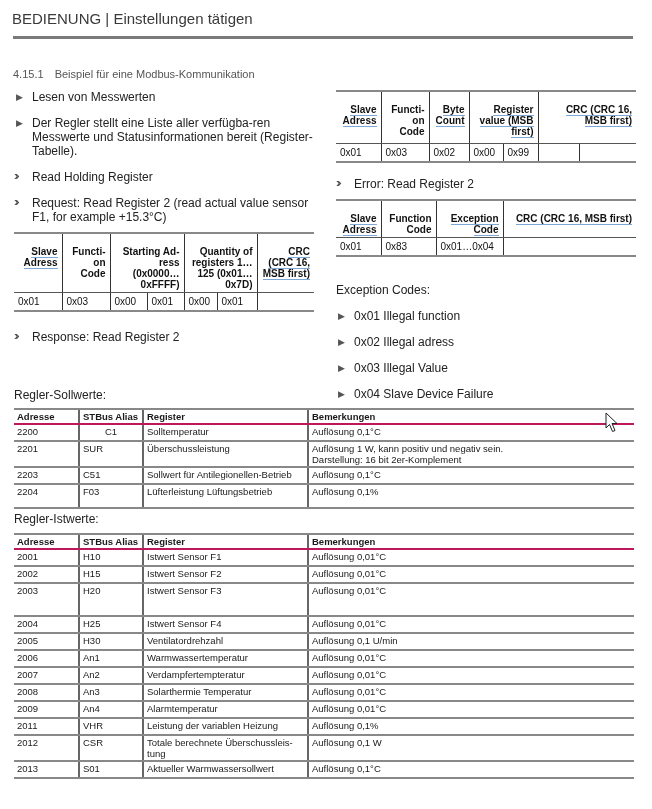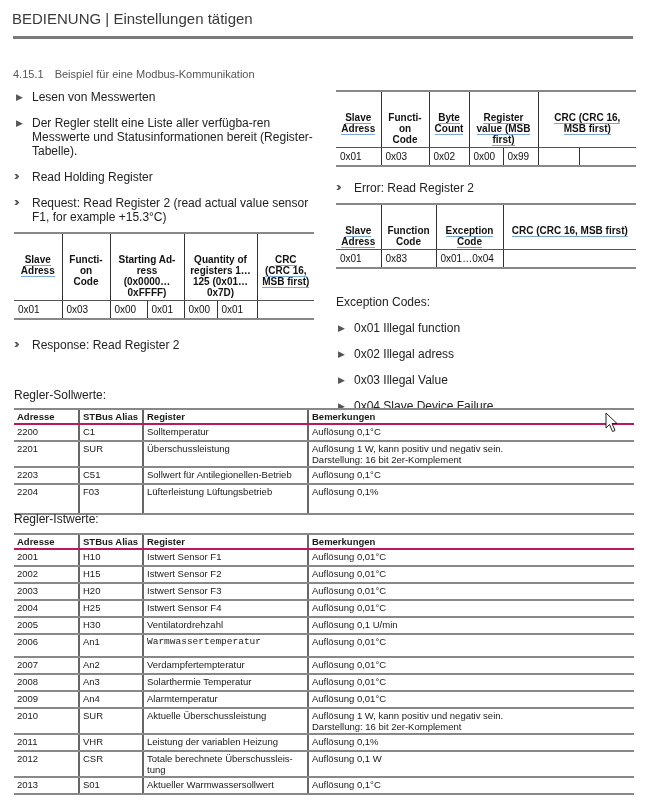--- a/index.html
+++ b/index.html
@@ -13,21 +13,21 @@
   .section-title .num { margin-right: 8px; }
 
   .col-left { position: absolute; left: 14px; top: 90px; width: 300px; }
   .col-right { position: absolute; left: 336px; top: 90px; width: 300px; }
 
   .para { font-size: 12px; line-height: 14px; color: #222; position: relative; padding-left: 18px; margin-bottom: 10px; }
   .para .bullet { position: absolute; left: 2px; top: 0; font-size: 9px; color: #555; }
   .para .chev { position: absolute; left: 0; top: -1px; font-size: 13px; color: #444; letter-spacing: -3px; }
 
   table.mb { border-collapse: collapse; font-size: 10px; width: 100%; }
-  table.mb th { font-weight: bold; text-align: center; vertical-align: top; padding: 20px 4px 2px 4px; line-height: 11px; color: #111; border-top: 2px solid #888; border-bottom: 1px solid #555; }
+  table.mb th { font-weight: bold; text-align: right; vertical-align: top; padding: 12px 4px 2px 4px; line-height: 11px; color: #111; border-top: 2px solid #888; border-bottom: 1px solid #555; }
   table.mb th + th { border-left: 1px solid #333; }
   table.mb td { padding: 2px 4px; line-height: 13px; border-bottom: 2px solid #888; color: #111; }
   table.mb td + td { border-left: 1px solid #333; }
   table.mb th .ul { border-bottom: 1px solid #7aa7d6; }
 
   .reg-title { position: absolute; left: 14px; font-size: 12px; color: #222; }
   table.reg { position: absolute; left: 14px; width: 620px; border-collapse: collapse; font-size: 9.5px; }
   table.reg th { text-align: left; font-weight: bold; padding: 1px 3px; border-top: 2px solid #888; border-bottom: 2px solid #be185d; line-height: 11px; }
   table.reg td { padding: 1px 3px; line-height: 11px; border-bottom: 2px solid #888; vertical-align: top; }
   table.reg th + th, table.reg td + td { border-left: 2px solid #666; }
@@ -190,41 +190,41 @@
     <tr>
       <th>Adresse</th>
       <th>STBus Alias</th>
       <th>Register</th>
       <th>Bemerkungen</th>
     </tr>
   </thead>
   <tbody id="soll-body">
       <tr>
         <td style="white-space: normal; height: 17px;">2200</td>
-        <td style="white-space: normal; height: 17px;">C1</td>
+        <td style="white-space: normal; height: 17px; text-align: center;">C1</td>
         <td style="white-space: normal; height: 17px;">Solltemperatur</td>
         <td style="white-space: pre-line; height: 17px;">Auflösung 0,1°C</td>
       </tr>
       <tr>
         <td style="white-space: normal; height: 25px;">2201</td>
         <td style="white-space: normal; height: 25px;">SUR</td>
         <td style="white-space: normal; height: 25px;">Überschussleistung</td>
         <td style="white-space: pre-line; height: 25px;">Auflösung 1 W, kann positiv und negativ sein.
 Darstellung: 16 bit 2er-Komplement</td>
       </tr>
       <tr>
         <td style="white-space: normal; height: 17px;">2203</td>
         <td style="white-space: normal; height: 17px;">C51</td>
         <td style="white-space: normal; height: 17px;">Sollwert für Antilegionellen-Betrieb</td>
         <td style="white-space: pre-line; height: 17px;">Auflösung 0,1°C</td>
       </tr>
       <tr>
         <td style="white-space: normal; height: 17px;">2204</td>
         <td style="white-space: normal; height: 17px;">F03</td>
-        <td style="white-space: normal; height: 30px;">Lüfterleistung Lüftungsbetrieb</td>
+        <td style="white-space: normal; height: 24px;">Lüfterleistung Lüftungsbetrieb</td>
         <td style="white-space: pre-line; height: 17px;">Auflösung 0,1%</td>
       </tr>
     </tbody>
 </table>
 
 <div class="reg-title" style="top:512px">Regler-Istwerte:</div>
 <table class="reg" style="top:533px">
   <colgroup>
       <col class="c1">
       <col class="c2">
@@ -246,67 +246,60 @@
         <td style="white-space: normal; height: 17px;">Istwert Sensor F1</td>
         <td style="white-space: pre-line; height: 17px;">Auflösung 0,01°C</td>
       </tr>
       <tr>
         <td style="white-space: normal; height: 17px;">2002</td>
         <td style="white-space: normal; height: 17px;">H15</td>
         <td style="white-space: normal; height: 17px;">Istwert Sensor F2</td>
         <td style="white-space: pre-line; height: 17px;">Auflösung 0,01°C</td>
       </tr>
       <tr>
-        <td style="white-space: normal; height: 17px;">2003</td>
+        <td style="white-space: normal; height: 33px;">2003</td>
         <td style="white-space: normal; height: 17px;">H20</td>
         <td style="white-space: normal; height: 17px; margin-top: 18px;">Istwert Sensor F3</td>
         <td style="white-space: pre-line; height: 17px;">Auflösung 0,01°C</td>
       </tr>
       <tr>
         <td style="white-space: normal; height: 17px;">2004</td>
         <td style="white-space: normal; height: 17px;">H25</td>
         <td style="white-space: normal; height: 17px;">Istwert Sensor F4</td>
         <td style="white-space: pre-line; height: 17px;">Auflösung 0,01°C</td>
       </tr>
       <tr>
         <td style="white-space: normal; height: 17px;">2005</td>
         <td style="white-space: normal; height: 17px;">H30</td>
         <td style="white-space: normal; height: 17px;">Ventilatordrehzahl</td>
         <td style="white-space: pre-line; height: 17px;">Auflösung 0,1 U/min</td>
       </tr>
       <tr>
         <td style="white-space: normal; height: 17px;">2006</td>
         <td style="white-space: normal; height: 17px;">An1</td>
-        <td style="white-space: normal; height: 23px; font-family: Liberation Mono, monospace;">Warmwassertemperatur</td>
+        <td style="white-space: normal; height: 17px;">Warmwassertemperatur</td>
         <td style="white-space: pre-line; height: 17px;">Auflösung 0,01°C</td>
       </tr>
       <tr>
         <td style="white-space: normal; height: 17px;">2007</td>
         <td style="white-space: normal; height: 17px;">An2</td>
         <td style="white-space: normal; height: 17px;">Verdampfertempteratur</td>
         <td style="white-space: pre-line; height: 17px;">Auflösung 0,01°C</td>
       </tr>
       <tr>
         <td style="white-space: normal; height: 17px;">2008</td>
         <td style="white-space: normal; height: 17px;">An3</td>
         <td style="white-space: normal; height: 17px;">Solarthermie Temperatur</td>
         <td style="white-space: pre-line; height: 17px;">Auflösung 0,01°C</td>
       </tr>
       <tr>
         <td style="white-space: normal; height: 17px;">2009</td>
         <td style="white-space: normal; height: 17px;">An4</td>
         <td style="white-space: normal; height: 17px;">Alarmtemperatur</td>
         <td style="white-space: pre-line; height: 17px;">Auflösung 0,01°C</td>
-      </tr>
-      <tr>
-        <td style="white-space: normal; height: 23px;">2010</td>
-        <td style="white-space: normal; height: 23px;">SUR</td>
-        <td style="white-space: normal; height: 23px;">Aktuelle Überschussleistung</td>
-        <td style="white-space: pre-line; height: 23px;">Auflösung 1 W, kann positiv und negativ sein.
-Darstellung: 16 bit 2er-Komplement</td>
       </tr>
       <tr>
         <td style="white-space: normal; height: 17px;">2011</td>
         <td style="white-space: normal; height: 17px;">VHR</td>
         <td style="white-space: normal; height: 17px;">Leistung der variablen Heizung</td>
         <td style="white-space: pre-line; height: 17px;">Auflösung 0,1%</td>
       </tr>
       <tr>
         <td style="white-space: normal; height: 24px;">2012</td>
         <td style="white-space: normal; height: 24px;">CSR</td>

